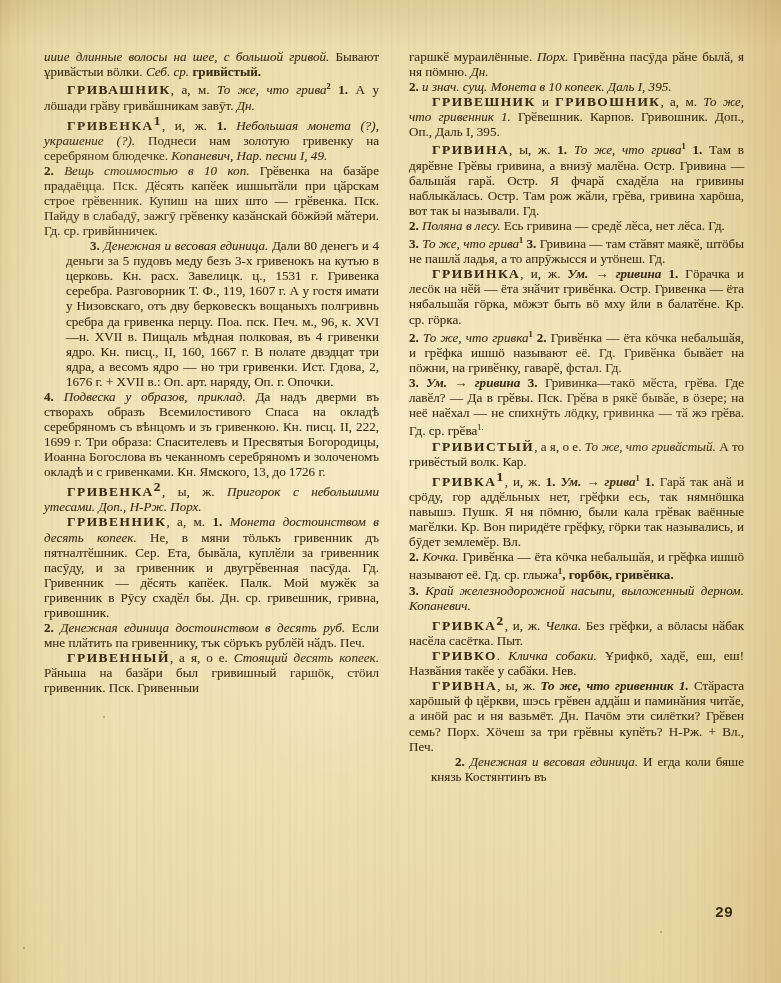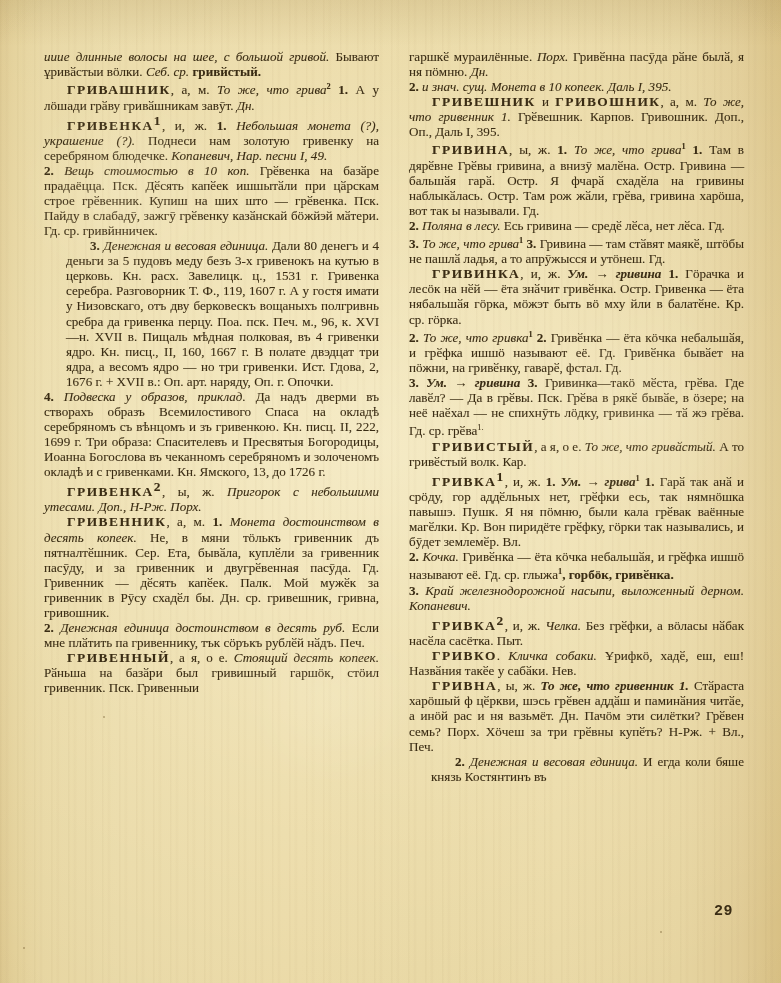--- a/index.html
+++ b/index.html
@@ -84,21 +84,21 @@
     background:
       radial-gradient(circle 140px at 120px 190px, rgba(232,214,166,0.16), rgba(232,214,166,0) 70%),
       radial-gradient(circle 170px at 640px 420px, rgba(232,214,166,0.14), rgba(232,214,166,0) 70%),
       radial-gradient(circle 120px at 330px 700px, rgba(232,214,166,0.13), rgba(232,214,166,0) 70%);
     mix-blend-mode:screen;
   }
 
   #pageno{
     position:absolute;
     right:48px;bottom:63px;
-    font-family:Liberation Mono, monospace;
+    font-family:Liberation Sans, sans-serif;
     font-weight:bold;
     font-size:15px;
     color:#3a2c14;
     z-index:5;
     letter-spacing:0.5px;
   }
   .speck{position:absolute;background:#6b5527;border-radius:50%;opacity:.45;z-index:5;}
 </style>
 </head>
 <body>

